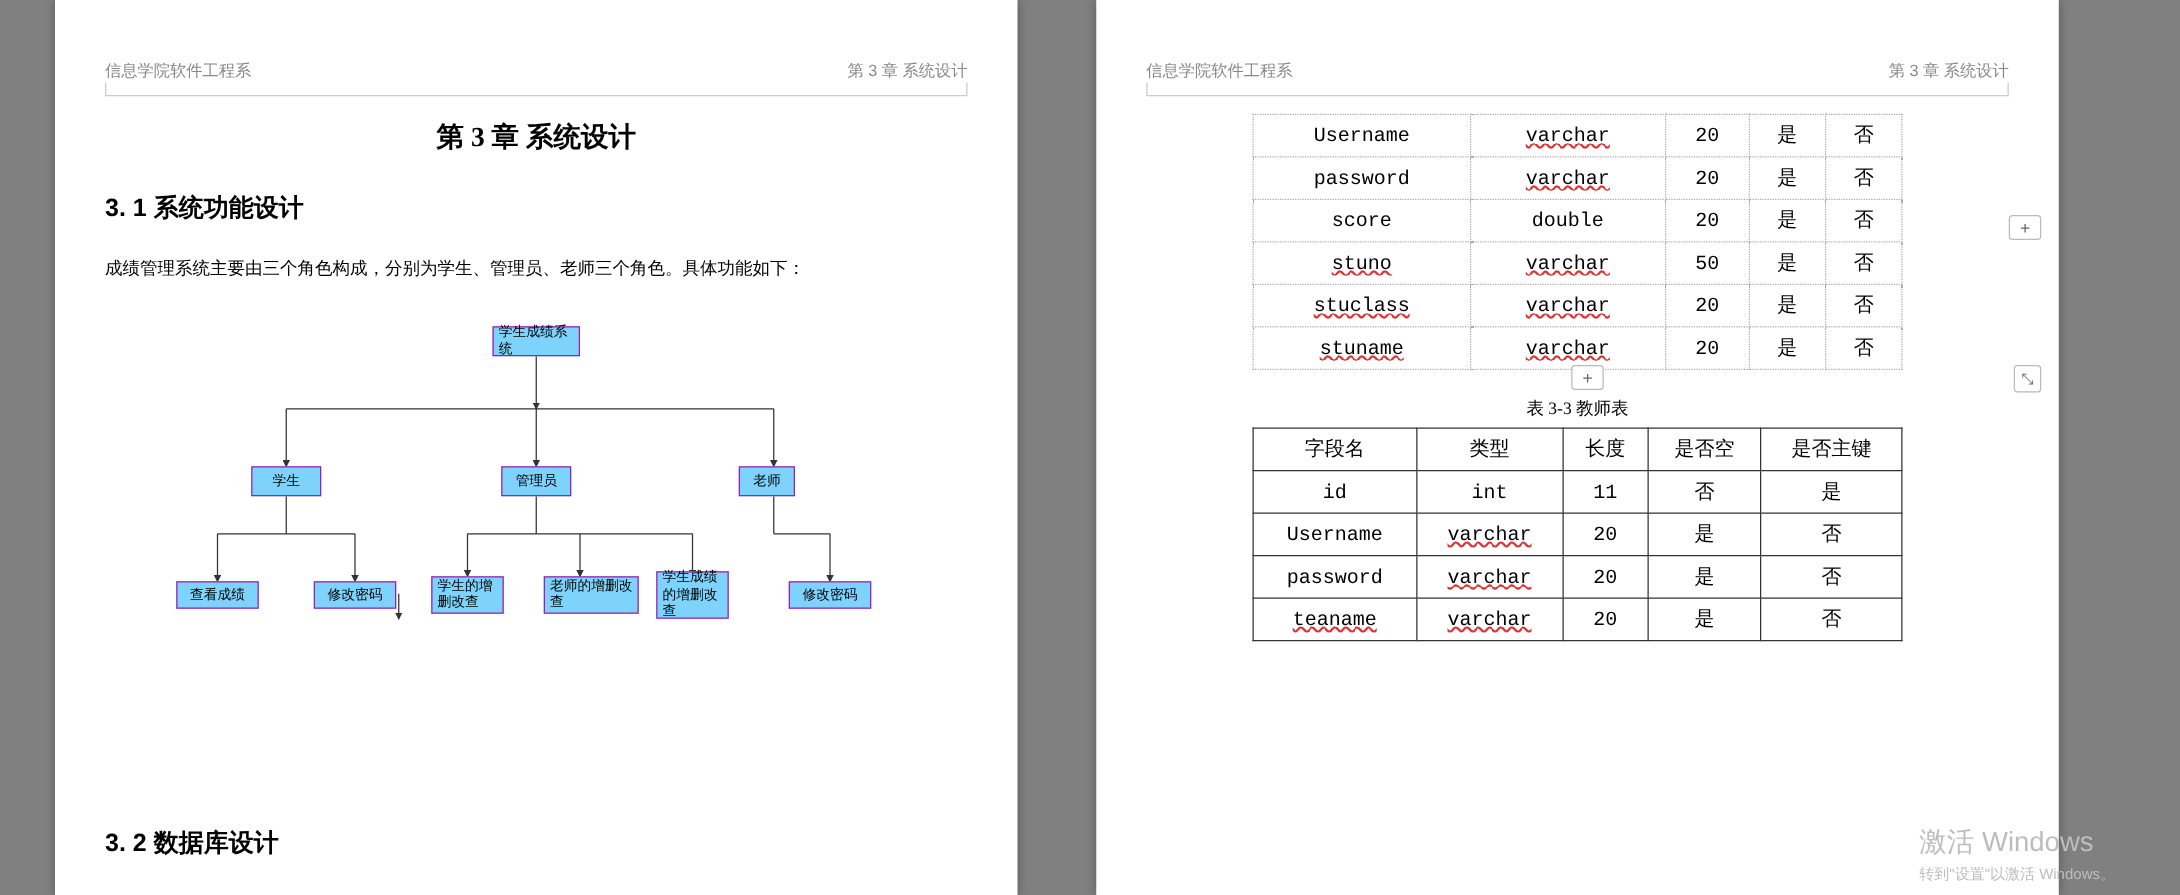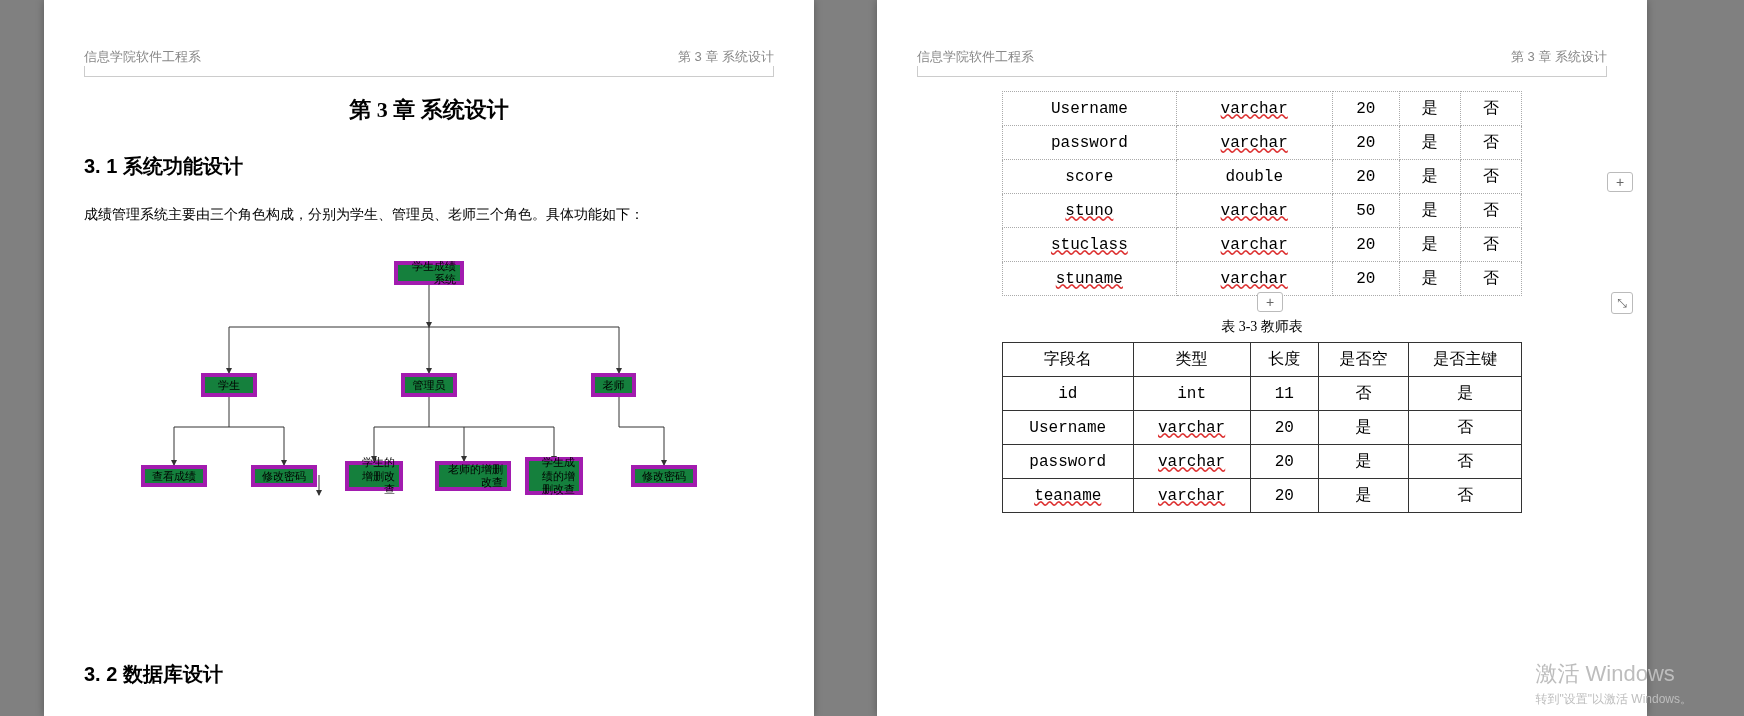--- a/index.html
+++ b/index.html
@@ -83,26 +83,26 @@
   .diagram {
     position: relative;
     width: 620px;
     height: 280px;
     margin: 0 auto 40px auto;
     font-family: "SimSun", serif;
     font-size: 11px;
   }
   .dbox {
     position: absolute;
-    border: 4px solid #a21caf;
-    background: #15803d;
+    border: 1px solid #a21caf;
+    background: #7dd3fc;
     display: flex;
     align-items: center;
     justify-content: center;
-    text-align: right;
+    text-align: left;
     line-height: 1.2;
     padding: 2px 4px;
   }
   .diagram svg {
     position: absolute;
     left: 0; top: 0;
     width: 100%; height: 100%;
     pointer-events: none;
   }
   .diagram svg line { stroke: #333; stroke-width: 1; }

